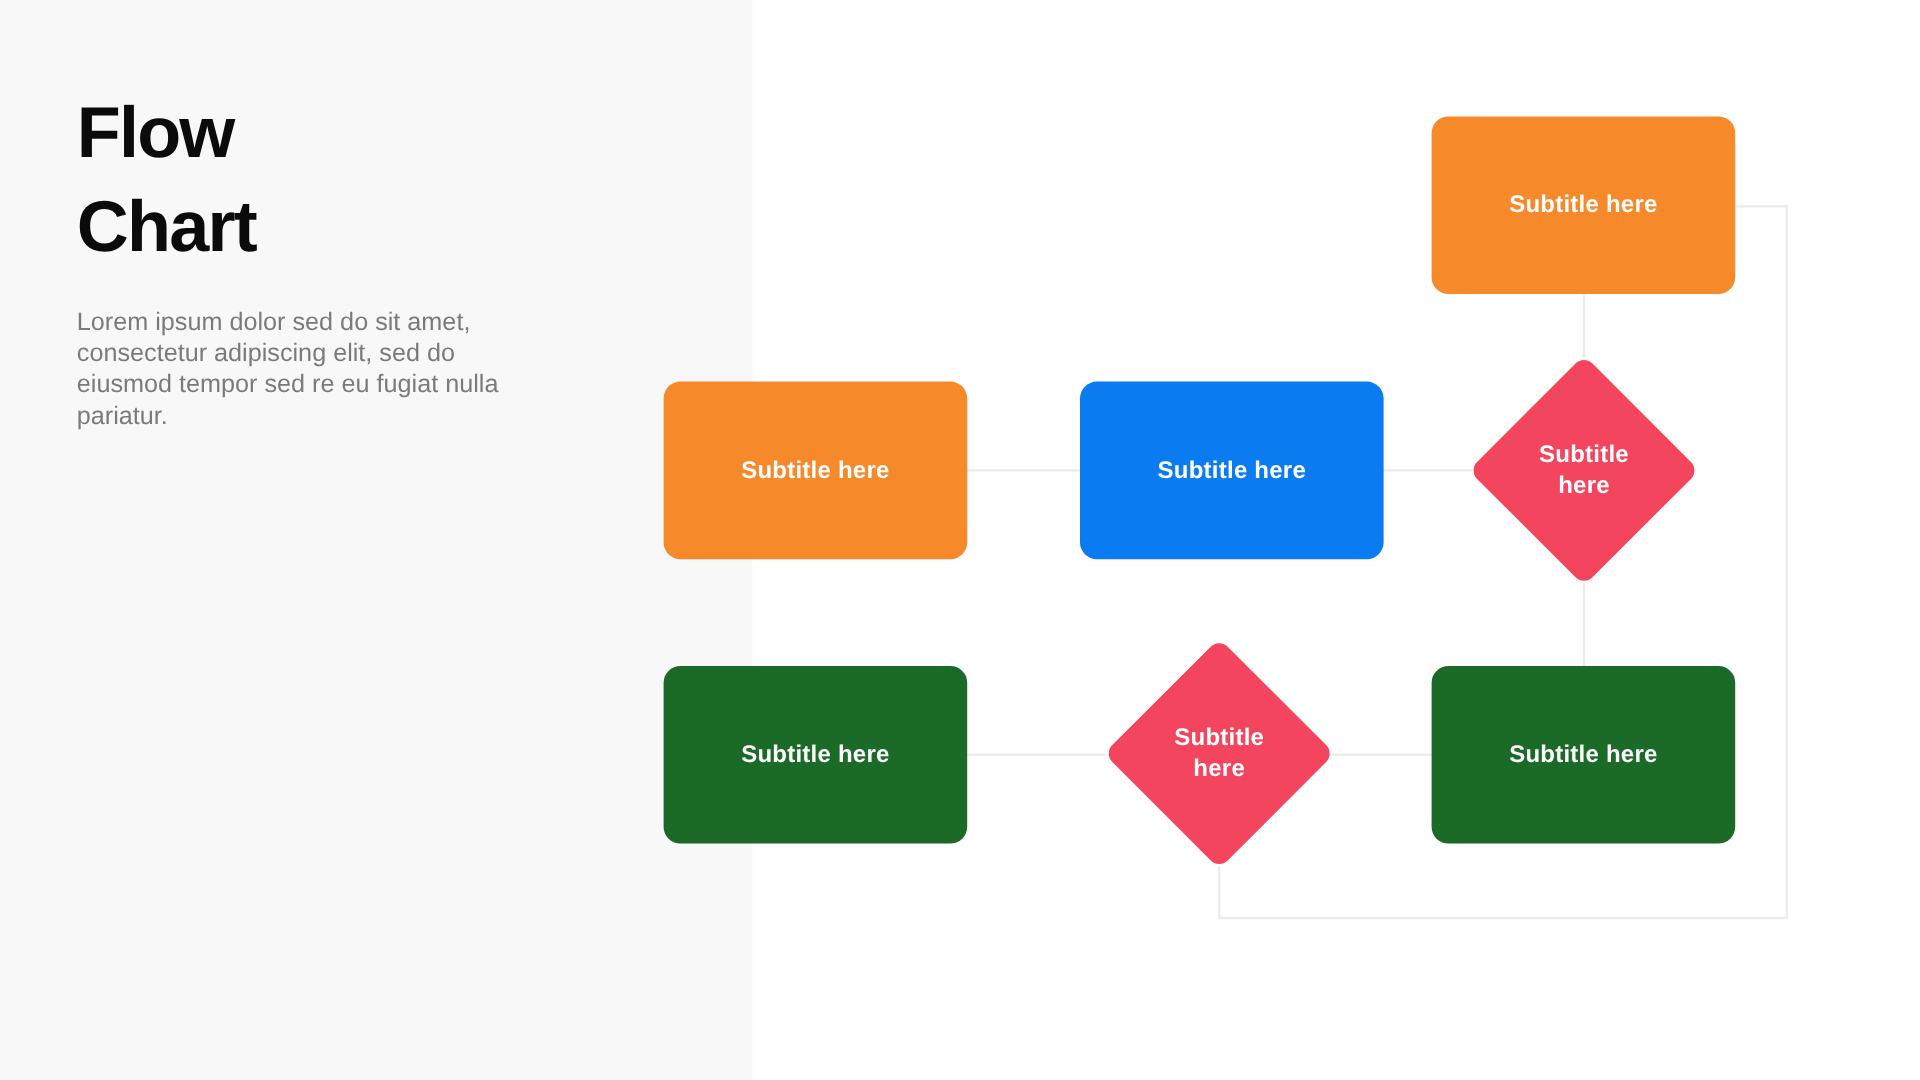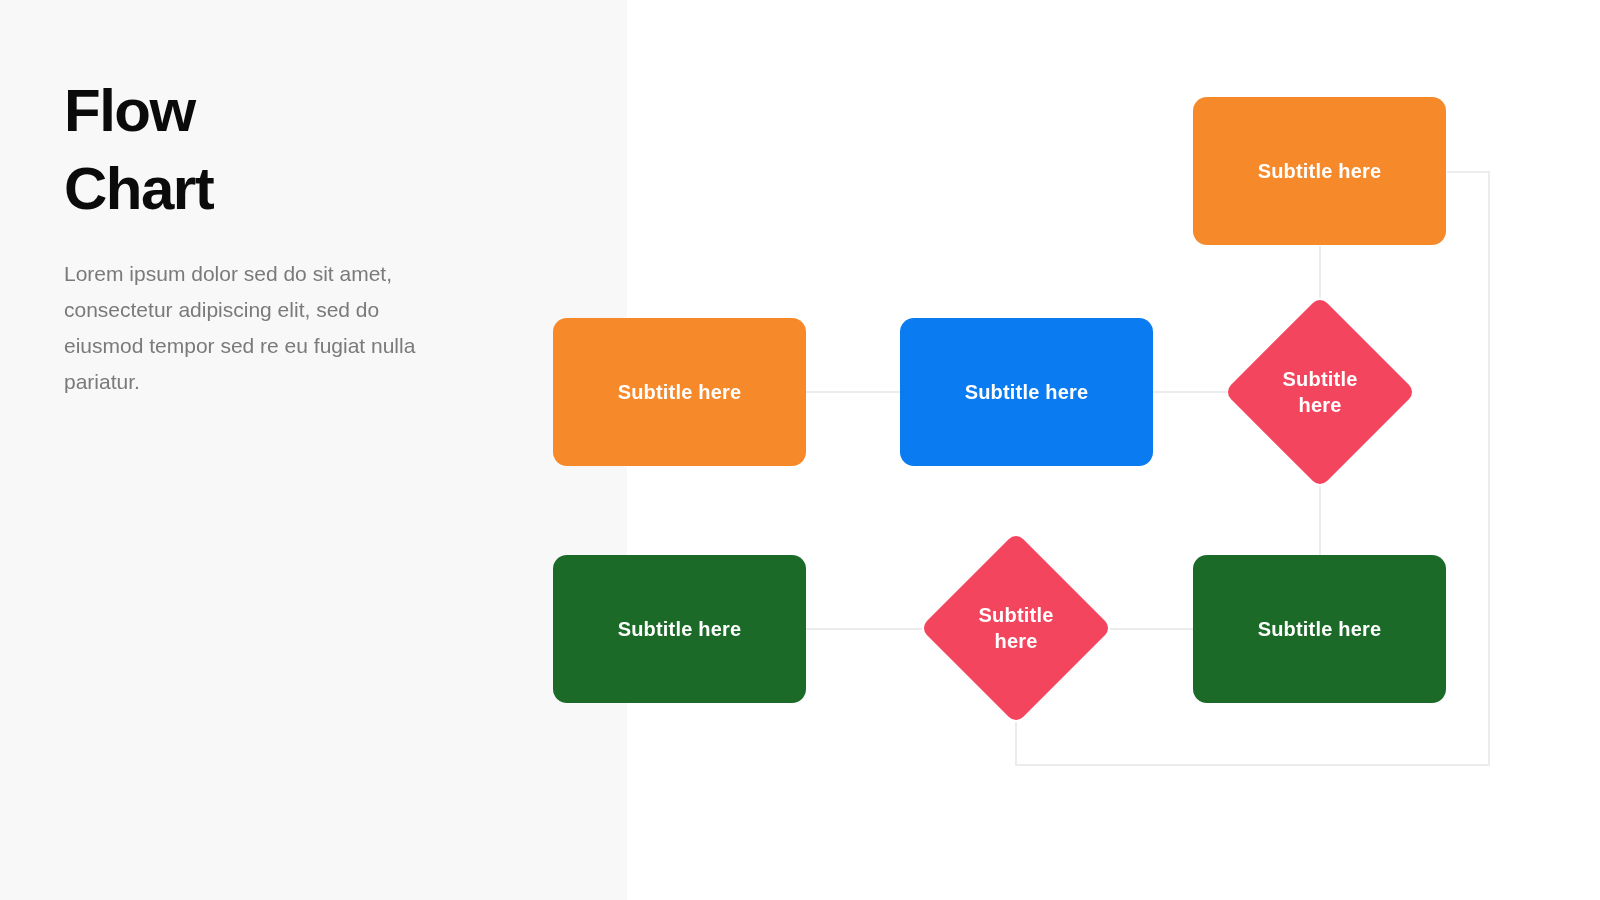--- a/index.html
+++ b/index.html
@@ -26,21 +26,21 @@
     line-height: 78px;
     font-weight: 800;
     letter-spacing: -1.5px;
     color: var(--title-color, #0b0b0b);
   }
   .page-description {
     position: absolute;
     left: 64px; top: 256px;
     width: 368px;
     font-size: 21px;
-    line-height: 36px;
+    line-height: 26px;
     font-weight: 400;
     color: var(--body-color, #7a7a7a);
   }
 
   
   .canvas {
     position: absolute;
     left: 0; top: 0;
     width: 1600px; height: 900px;
   }

